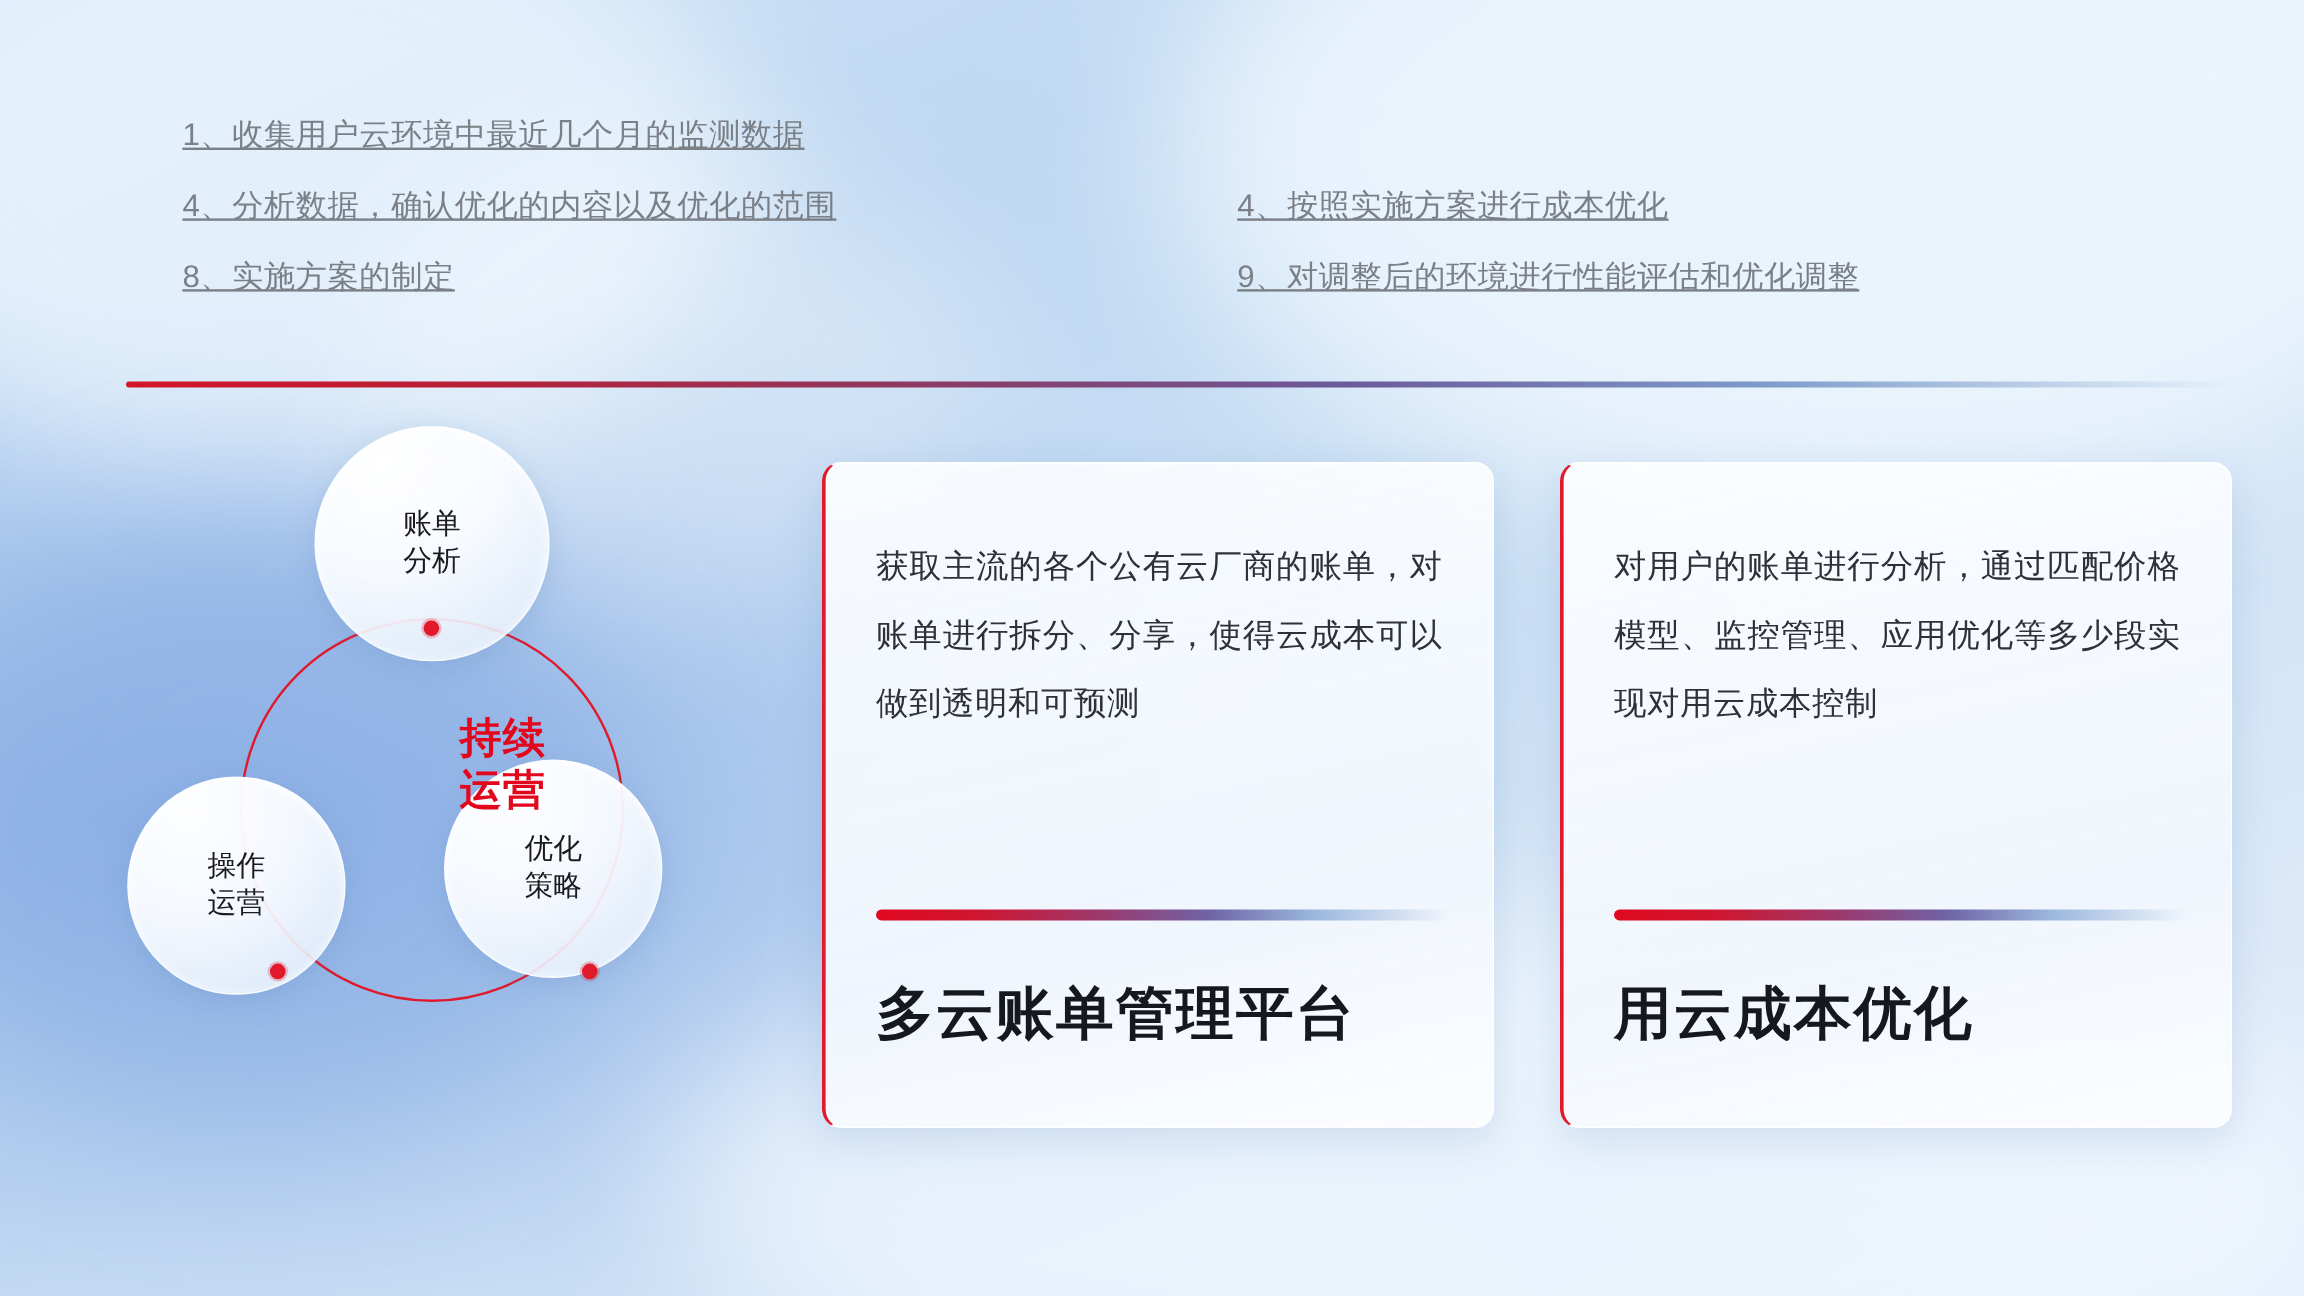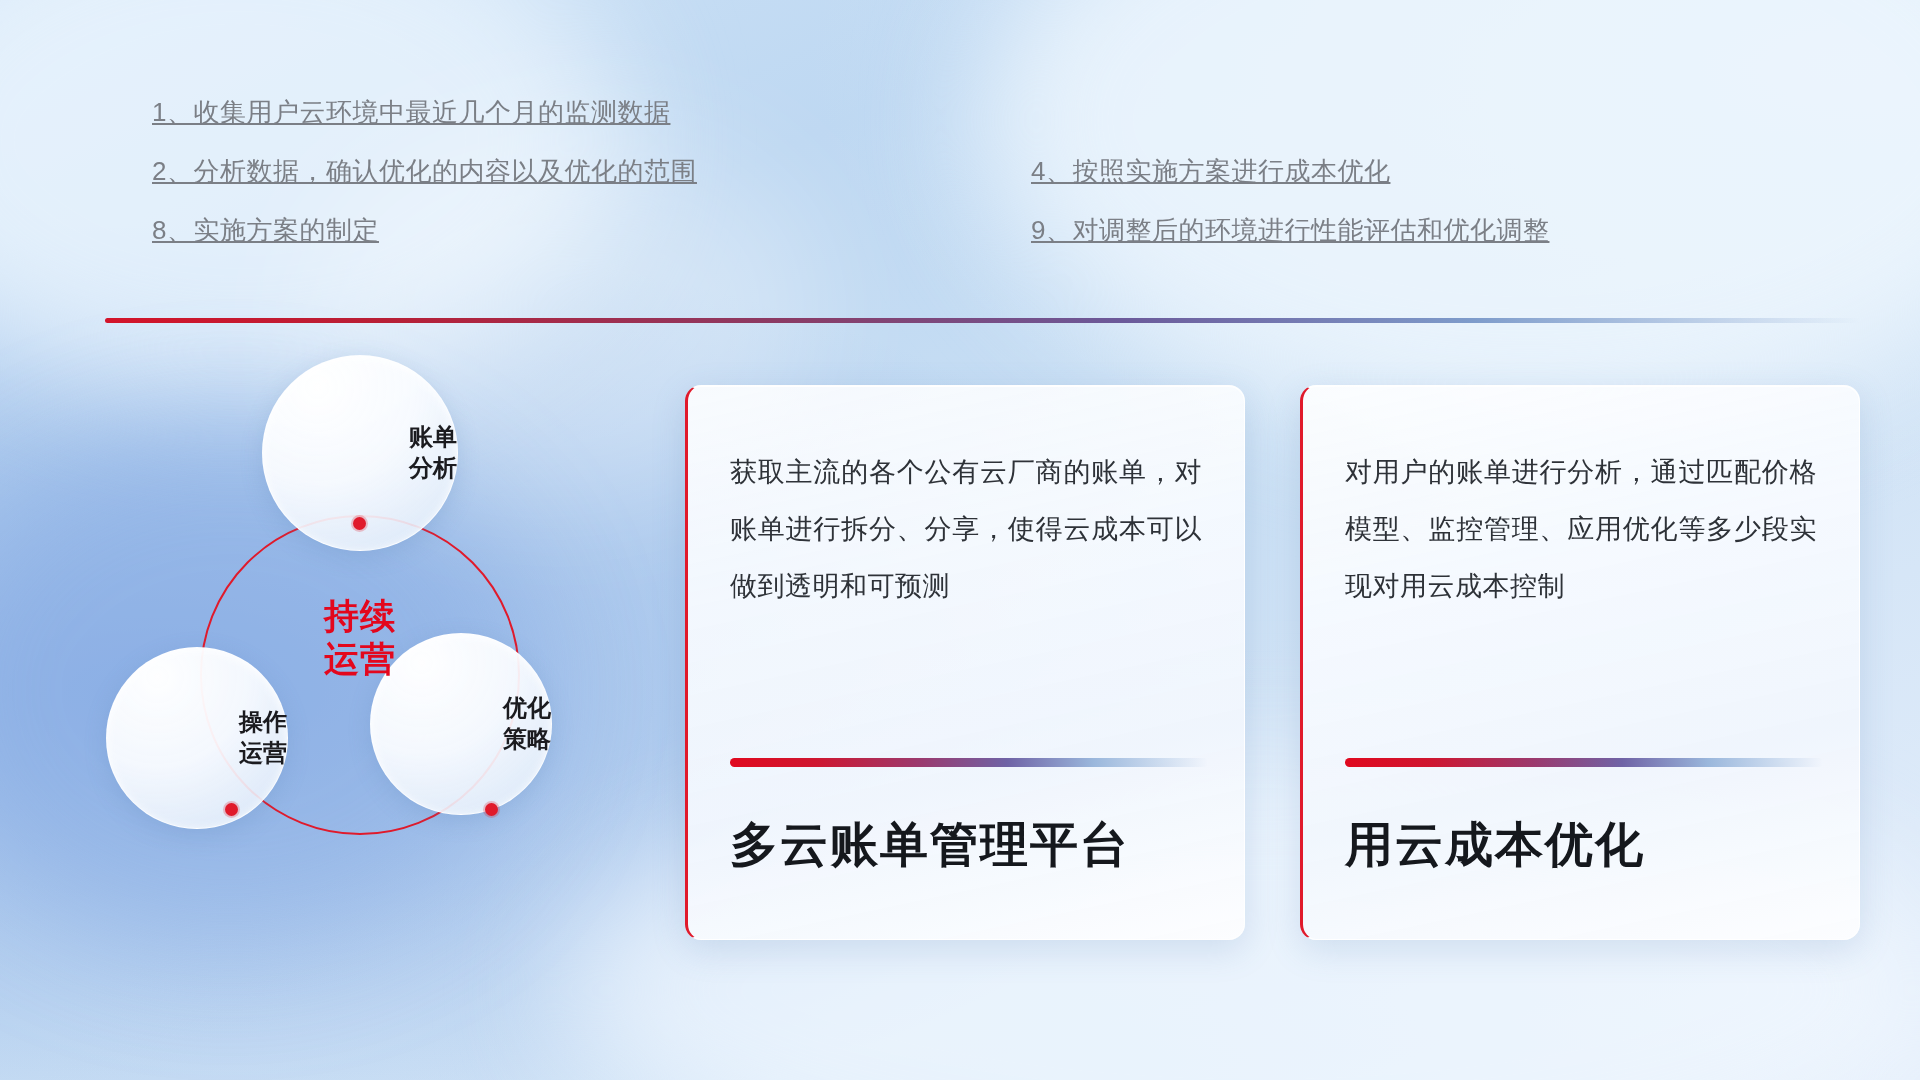--- a/index.html
+++ b/index.html
@@ -49,33 +49,33 @@
     position:absolute;border-radius:50%;
     border:2.6px solid #e01a2b;
     box-sizing:border-box;
   }
   #ring-main{left:100px;top:160px;width:320px;height:320px;}
   .bubble{
     position:absolute;border-radius:50%;box-sizing:border-box;
     background:radial-gradient(120% 120% at 28% 16%, rgba(255,255,255,.99) 0%, rgba(250,252,255,.94) 42%, rgba(231,240,251,.88) 78%, rgba(219,232,248,.86) 100%);
     border:1.6px solid rgba(255,255,255,.85);
     box-shadow:0 6px 22px rgba(90,130,180,.22), inset 0 2px 10px rgba(255,255,255,.9);
-    display:flex;align-items:center;justify-content:flex-end;text-align:center;
-    color:#1b1b1f;font-weight:bold;font-size:24px;line-height:1.28;
+    display:flex;align-items:center;justify-content:center;text-align:center;
+    color:#1b1b1f;font-weight:normal;font-size:24px;line-height:1.28;
   }
   #bub-top{left:162px;top:0px;width:196px;height:196px;}
   #bub-left{left:6px;top:292px;width:182px;height:182px;}
   #bub-right{left:270px;top:278px;width:182px;height:182px;}
   .dot{position:absolute;width:13px;height:13px;border-radius:50%;background:#e01a2b;
        box-shadow:0 0 0 2px rgba(224,26,43,.25);}
   #dot-top{left:253px;top:162px;}
   #dot-left{left:125px;top:448px;}
   #dot-right{left:385px;top:448px;}
   #center-label{
-    position:absolute;left:165px;top:240px;width:190px;text-align:center;
+    position:absolute;left:165px;top:240px;width:190px;text-align:right;
     color:#e3071d;font-weight:bold;font-size:35px;line-height:1.22;letter-spacing:1px;
   }
 
   
   .card{
     position:absolute;top:385px;width:560px;height:555px;
     border-radius:16px;box-sizing:border-box;
     border:1.5px solid rgba(255,255,255,.9);
     border-left:3px solid #e01a2b;
     background:linear-gradient(168deg, rgba(255,255,255,.86) 0%, rgba(248,251,255,.92) 34%, rgba(241,246,253,.95) 68%, rgba(252,253,255,.97) 100%);
@@ -103,21 +103,21 @@
 <div id="stage">
 
   <div class="blob b1"></div>
   <div class="blob b2"></div>
   <div class="blob b3"></div>
   <div class="blob b4"></div>
   <div class="blob b5"></div>
 
   <div class="list" id="list-left">
     <div class="li">1、收集用户云环境中最近几个月的监测数据</div>
-    <div class="li">2、分析数据，确认优化的内容以及优化的范围</div>
+    <div class="li">4、分析数据，确认优化的内容以及优化的范围</div>
     <div class="li">8、实施方案的制定</div>
   </div>
 
   <div class="list" id="list-right">
     <div class="li">4、按照实施方案进行成本优化</div>
     <div class="li">9、对调整后的环境进行性能评估和优化调整</div>
   </div>
 
   <div id="rule"></div>
 

